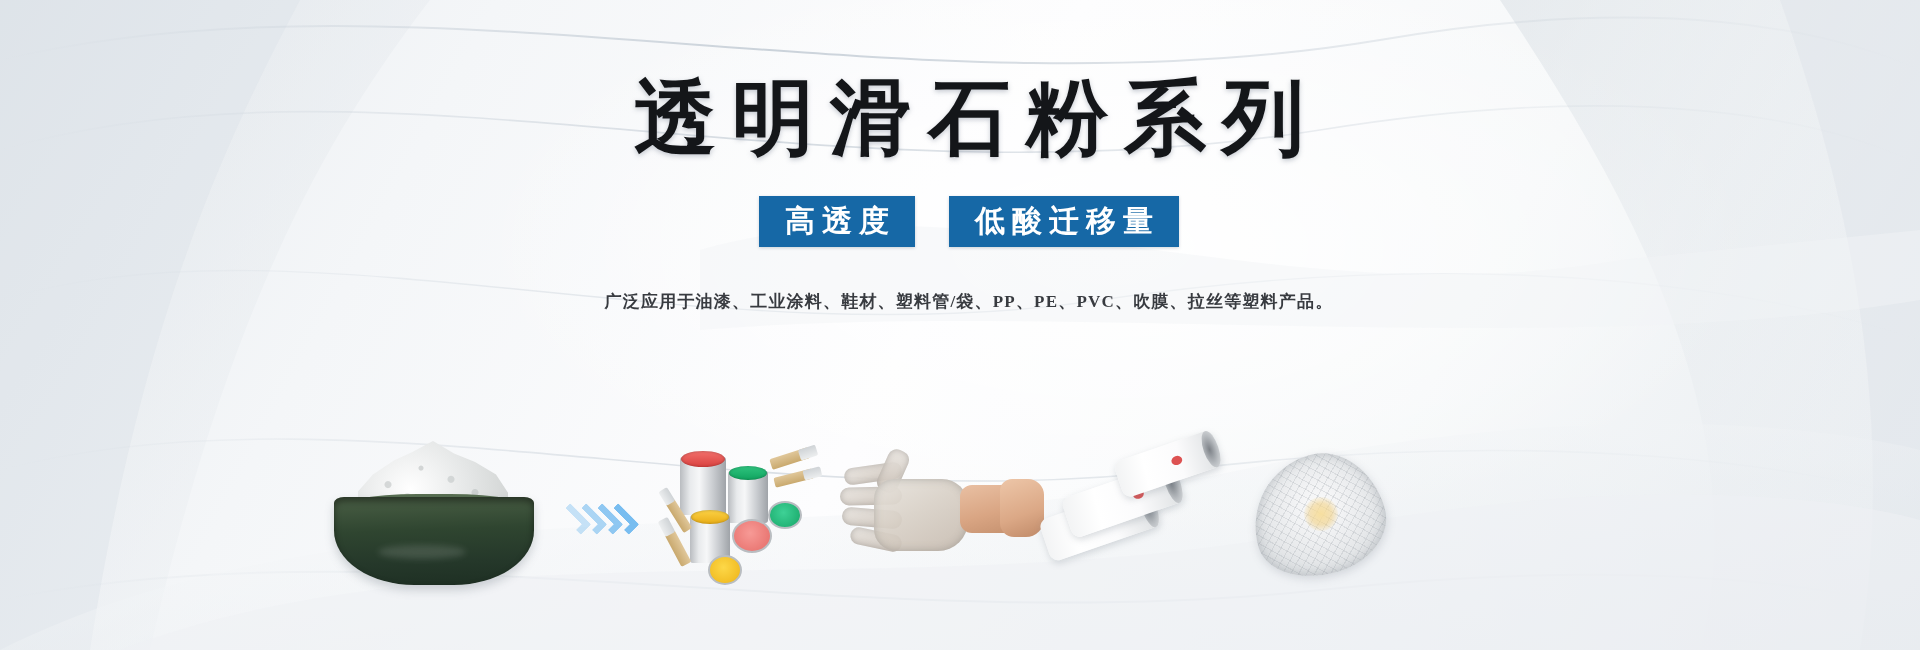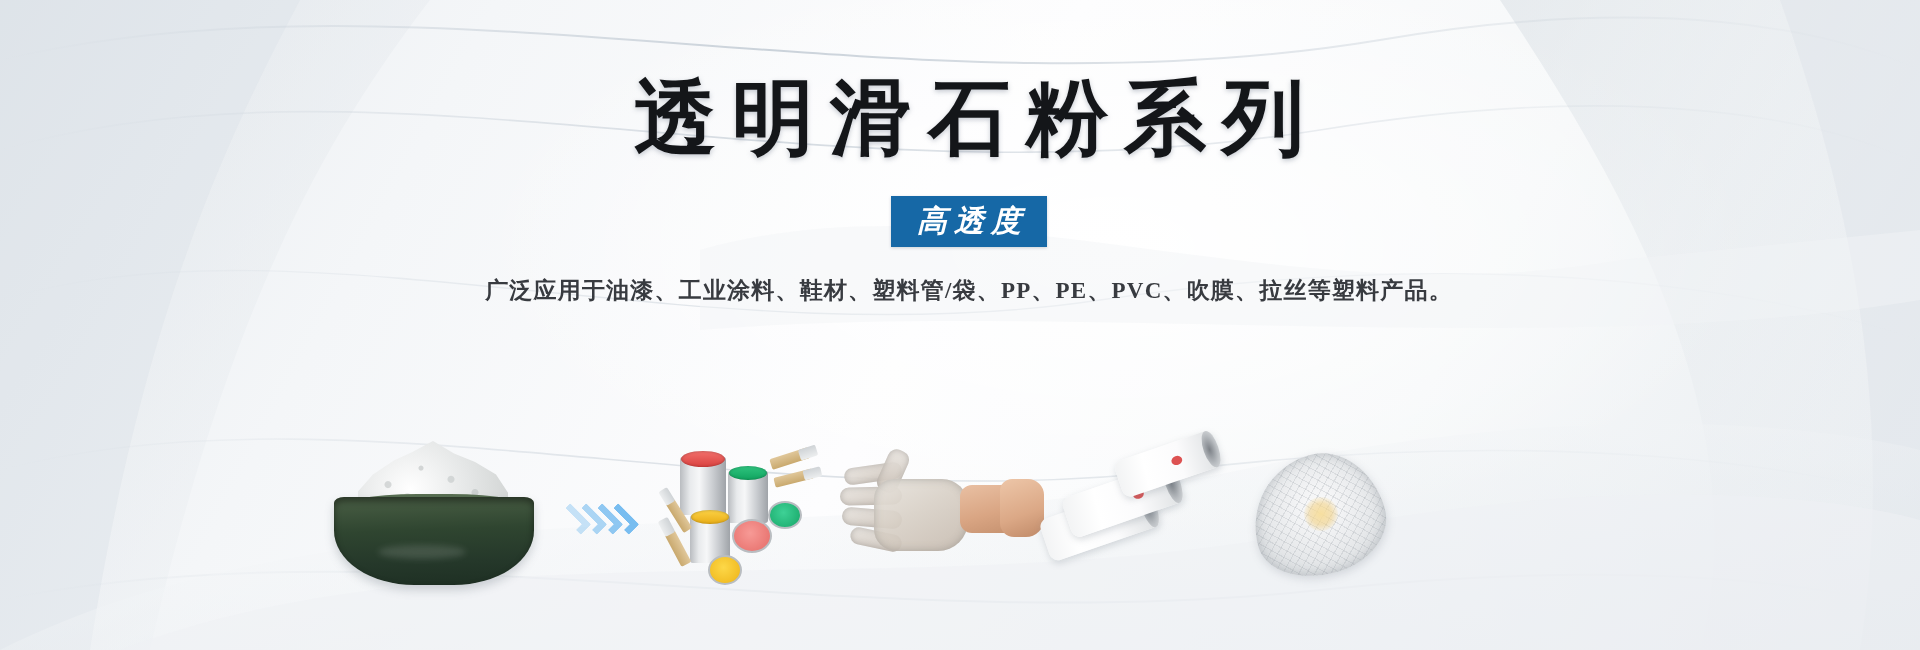--- a/index.html
+++ b/index.html
@@ -43,40 +43,39 @@
     white-space: nowrap;
   }
 
   .badges {
     margin-top: 36px;
     display: flex;
     justify-content: center;
     align-items: stretch;
     gap: 34px;
     white-space: nowrap;
-    font-style: italic;
   }
   .badge {
     background: #1668a6;
     color: #ffffff;
     font-family: "Liberation Serif", "DejaVu Serif", serif;
     font-weight: 700;
     font-size: 30px;
     letter-spacing: 7px;
     text-indent: 7px;
     padding: 9px 19px 10px 19px;
     line-height: 1.08;
     box-shadow: 0 1px 3px rgba(90,105,125,0.28);
   }
 
   .subdesc {
-    margin-top: 28px;
+    margin-top: 43px;
     font-family: "Liberation Serif", "DejaVu Serif", serif;
     font-weight: 700;
-    font-size: 23px;
+    font-size: 17px;
     letter-spacing: 1.2px;
     color: #383b40;
     white-space: nowrap;
   }
 
   
   .strip {
     position: absolute;
     left: 330px;
     top: 434px;
@@ -272,20 +271,21 @@
     <path d="M120,650 C460,520 900,610 1320,530 C1640,470 1850,500 1920,520 L1920,650 Z" fill="#eef1f4" opacity="0.55"></path>
     <path d="M700,250 C980,170 1280,320 1620,260 L1920,230 L1920,300 C1560,360 1060,300 700,330 Z" fill="#f1f4f6" opacity="0.45"></path>
   </svg>
 
   <div class="content">
 
     <div class="title">透明滑石粉系列</div>
 
     <div class="badges">
       <div class="badge">高透度</div>
+      <div class="badge">低酸迁移量</div>
     </div>
 
     <div class="subdesc">广泛应用于油漆、工业涂料、鞋材、塑料管/袋、PP、PE、PVC、吹膜、拉丝等塑料产品。</div>
   </div>
 
   <div class="strip">
 
     <div class="strip-item bowl-wrap">
       <div class="powder"></div>
       <div class="powder-tex"></div>

